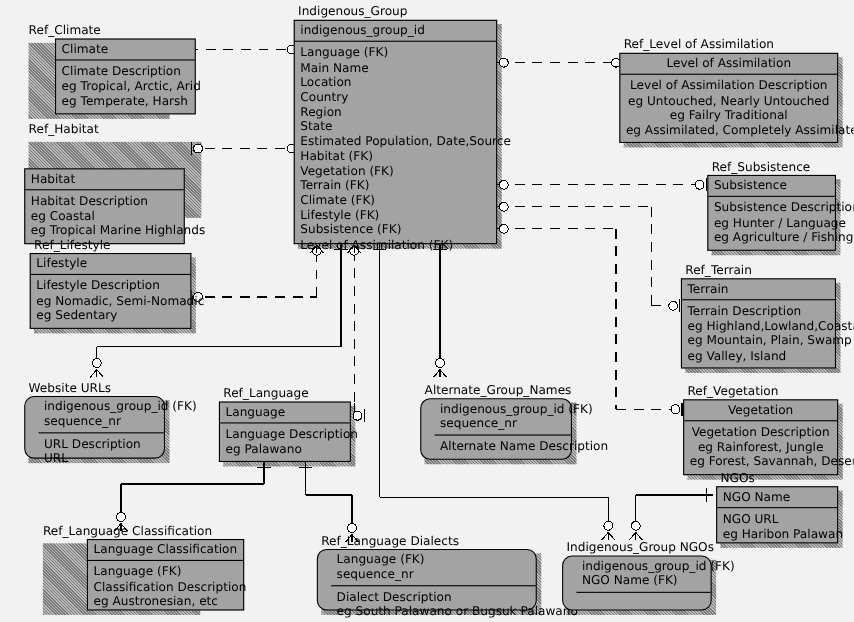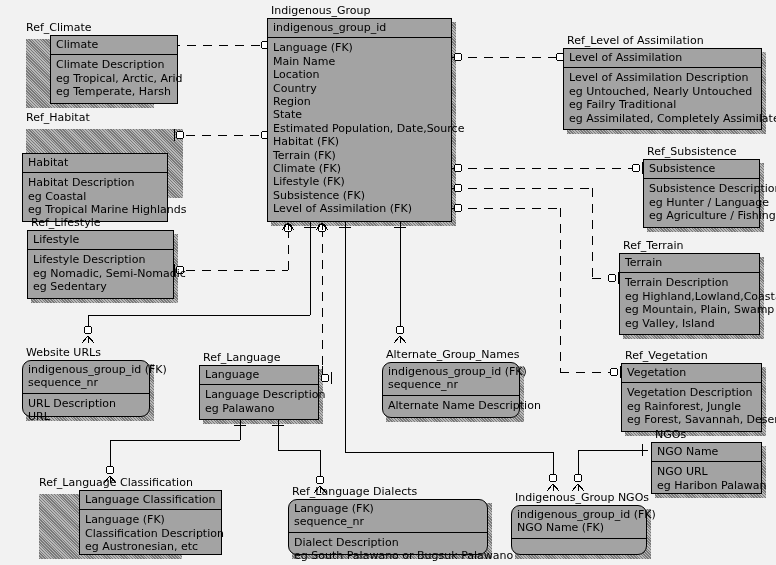--- a/index.html
+++ b/index.html
@@ -21,21 +21,21 @@
     color:#000;
     white-space:nowrap;
     line-height:12px;
   }
   .ent-box{
     position:absolute;left:0;top:0;
     background:#a3a3a3;
     border:1px solid #000;
     box-sizing:border-box;
   }
-  .ent-box.rounded{border-radius:9px;}
+  .ent-box.rounded{border-radius:9px;padding-left:12px;}
   .shadow{
     position:absolute;
     background:transparent;
     box-sizing:border-box;
   }
   .shadow::after{
     content:"";
     position:absolute;
     left:4px;top:4px;
     width:100%;height:100%;
@@ -207,20 +207,21 @@
       </div>
       <div class="attr-sec">
         <div class="row">Language (FK)</div>
         <div class="row">Main Name</div>
         <div class="row">Location</div>
         <div class="row">Country</div>
         <div class="row">Region</div>
         <div class="row">State</div>
         <div class="row">Estimated Population, Date,Source</div>
         <div class="row">Habitat (FK)</div>
+        <div class="row">Vegetation (FK)</div>
         <div class="row">Terrain (FK)</div>
         <div class="row">Climate (FK)</div>
         <div class="row">Lifestyle (FK)</div>
         <div class="row">Subsistence (FK)</div>
         <div class="row">Level of Assimilation (FK)</div>
       </div>
     </div>
   </div>
 
   <div class="entity" style="left:22px;top:35px;">
@@ -307,21 +308,21 @@
       </div>
       <div class="attr-sec">
         <div class="row">Alternate Name Description</div>
       </div>
     </div>
   </div>
 
   <div class="entity" style="left:563px;top:48px;">
     <div class="ent-title">Ref_Level of Assimilation</div>
     <div class="shadow" style="width:199px;height:82px;"></div>
-    <div class="ent-box" style="width:199px;height:82px;">
+    <div class="ent-box" style="width:199px;height:82px;text-align:center;">
       <div class="key-sec">
         <div class="row">Level of Assimilation</div>
       </div>
       <div class="attr-sec">
         <div class="row">Level of Assimilation Description</div>
         <div class="row">eg Untouched, Nearly Untouched</div>
         <div class="row">eg Failry Traditional</div>
         <div class="row">eg Assimilated, Completely Assimilated</div>
       </div>
     </div>
@@ -354,21 +355,21 @@
         <div class="row">eg Highland,Lowland,Coastal</div>
         <div class="row">eg Mountain, Plain, Swamp</div>
         <div class="row">eg Valley, Island</div>
       </div>
     </div>
   </div>
 
   <div class="entity" style="left:621px;top:363px;">
     <div class="ent-title">Ref_Vegetation</div>
     <div class="shadow" style="width:141px;height:69px;"></div>
-    <div class="ent-box" style="width:141px;height:69px;">
+    <div class="ent-box" style="width:141px;height:69px;text-align:center;">
       <div class="key-sec">
         <div class="row">Vegetation</div>
       </div>
       <div class="attr-sec">
         <div class="row">Vegetation Description</div>
         <div class="row">eg Rainforest, Jungle</div>
         <div class="row">eg Forest, Savannah, Desert</div>
       </div>
     </div>
   </div>

